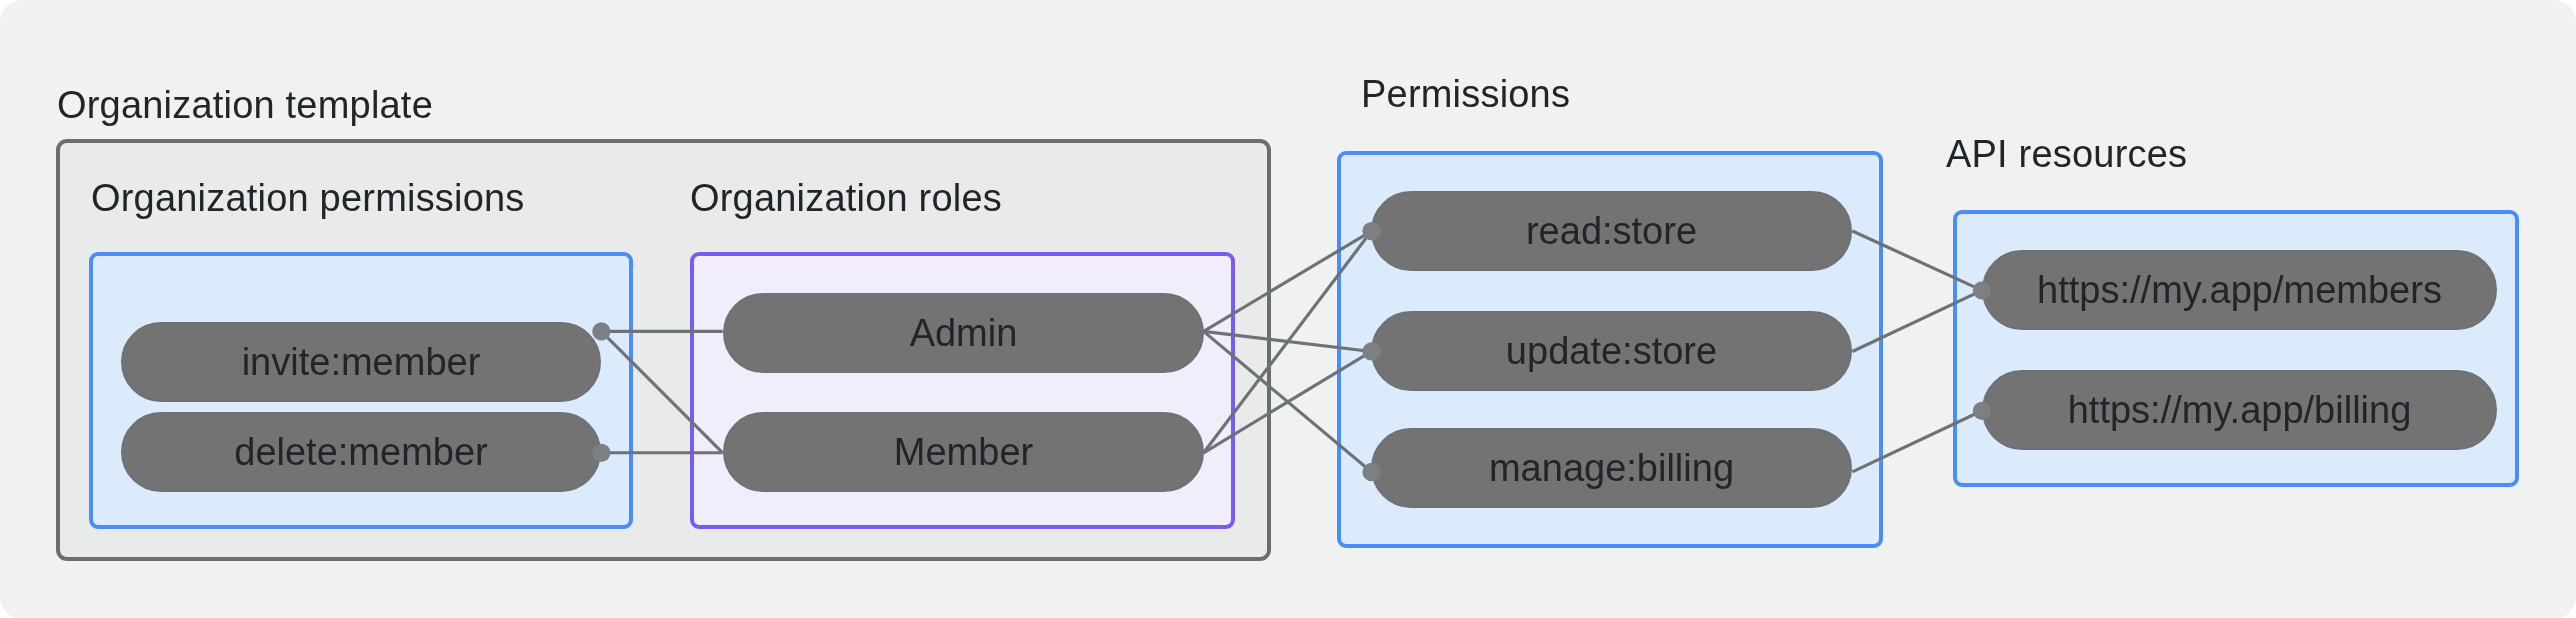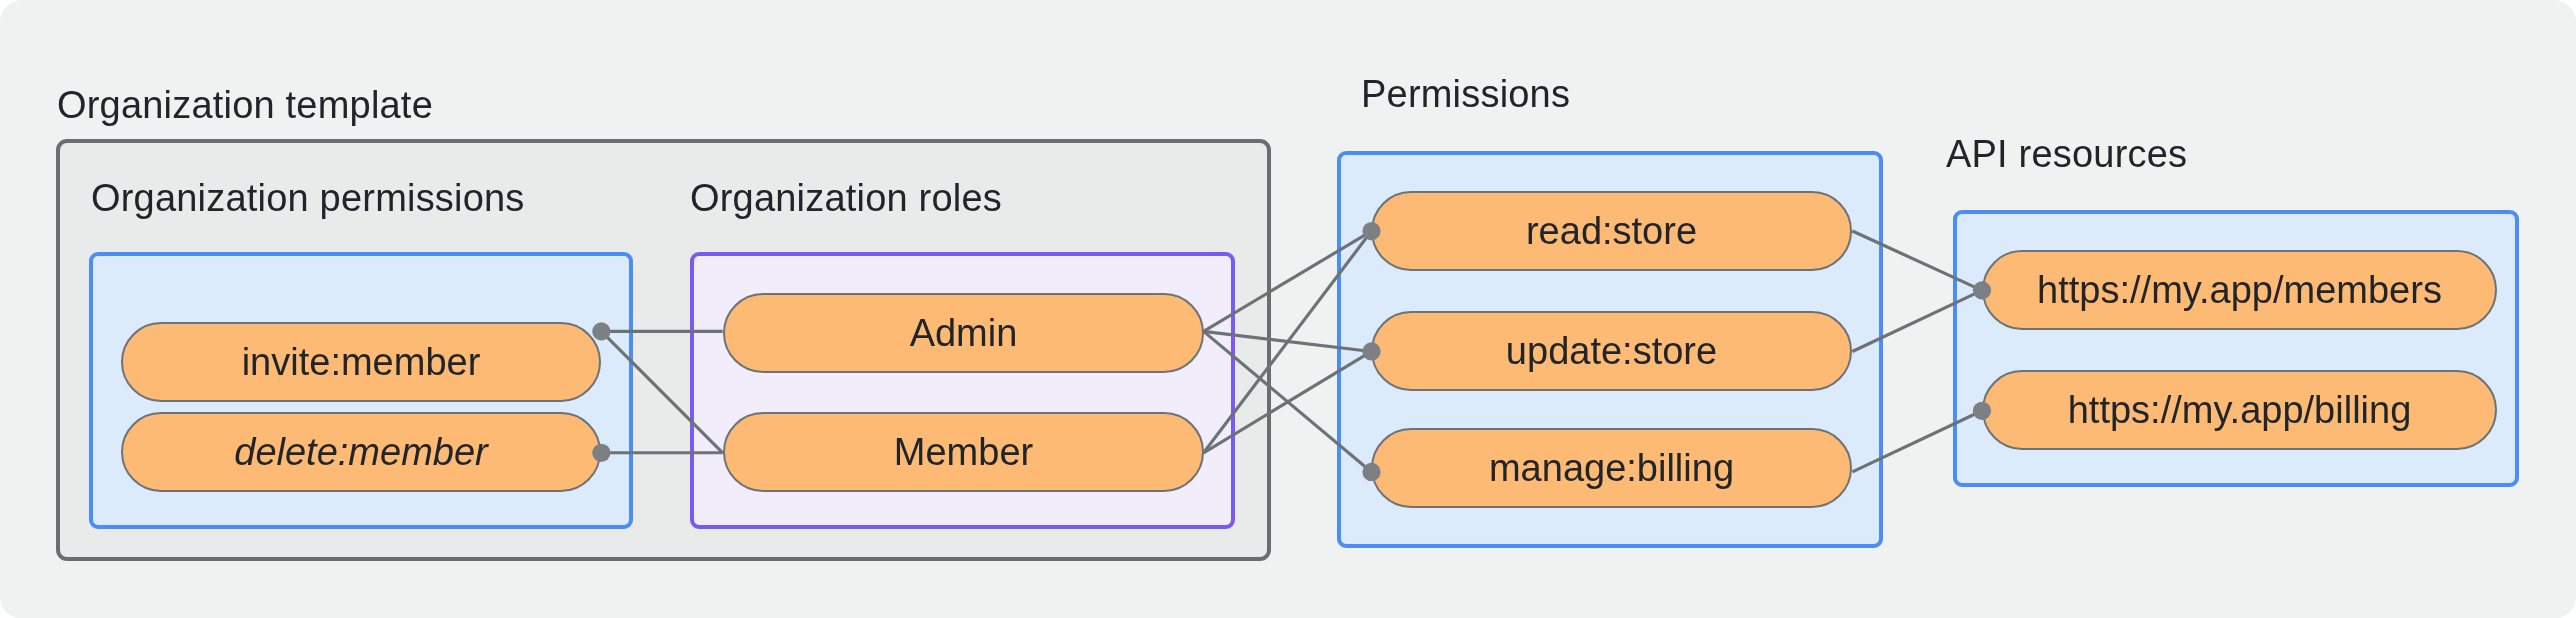--- a/index.html
+++ b/index.html
@@ -49,34 +49,34 @@
   .h-api{left:1946px;top:135px;}
 
   .box-org-permissions{left:89px;top:252px;width:544px;height:277px;}
   .box-org-roles{left:690px;top:252px;width:545px;height:277px;}
   .box-permissions{left:1337px;top:151px;width:546px;height:397px;}
   .box-api{left:1953px;top:210px;width:566px;height:277px;}
 
   .pill{
     position:absolute;
     height:80px;
-    background:#fdba74;
+    background:#737373;
     border:2.7px solid var(--line,#6d7276);
     border-radius:912px;
     box-sizing:border-box;
     display:flex;
     align-items:center;
     justify-content:center;
     font-size:38px;
     color:var(--text,#212529);
     z-index:2;
     white-space:nowrap;
   }
   .p-invite{left:121px;top:291px;width:480px;margin-top:31px;}
-  .p-delete{left:121px;top:412px;width:480px;font-style:italic;}
+  .p-delete{left:121px;top:412px;width:480px;}
   .p-admin{left:723px;top:293px;width:481px;}
   .p-member{left:723px;top:412px;width:481px;}
   .p-read{left:1371px;top:191px;width:481px;}
   .p-update{left:1371px;top:311px;width:481px;}
   .p-manage{left:1371px;top:428px;width:481px;}
   .p-members-url{left:1982px;top:250px;width:515px;}
   .p-billing-url{left:1982px;top:370px;width:515px;}
 
   .edge-layer{
     position:absolute;

